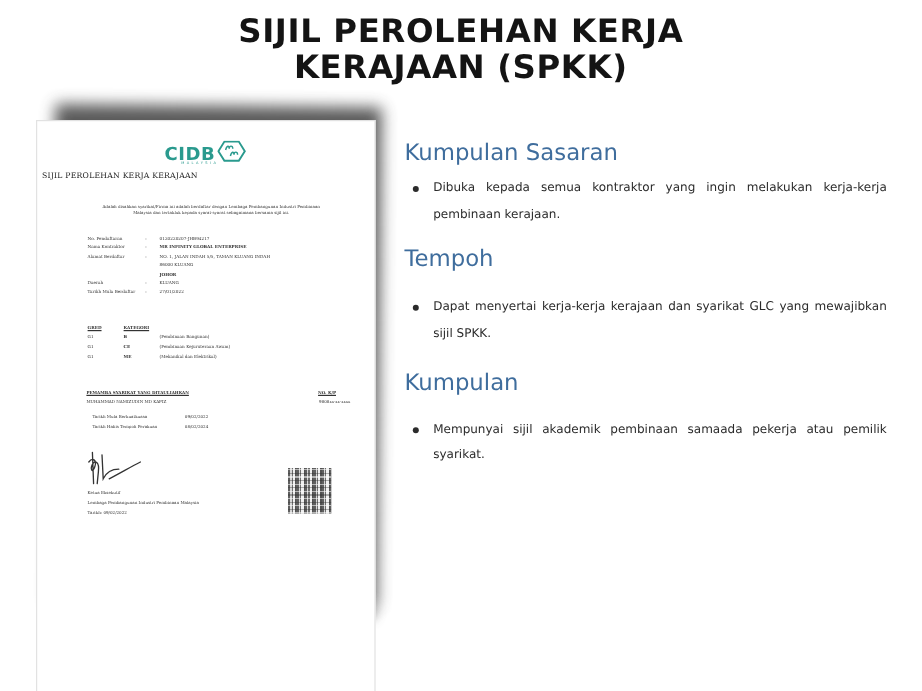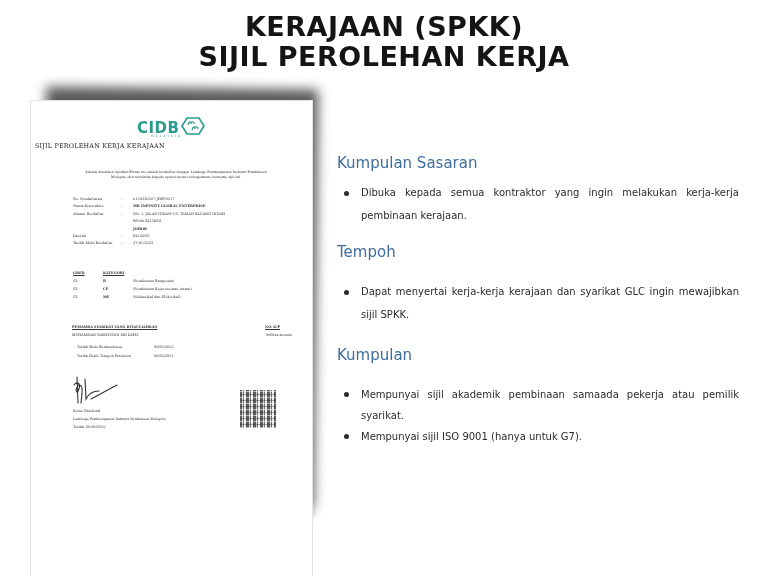--- a/index.html
+++ b/index.html
@@ -34,39 +34,39 @@
   .d-label{width:77px;}
   .signature{position:absolute;left:40px;top:272px;}
   .sign-meta{position:absolute;left:42px;top:306px;font-family:"DejaVu Serif",serif;font-size:3.4px;line-height:8px;color:#333;}
   .qr{position:absolute;left:209px;top:289px;width:36px;height:38px;
       background:
         repeating-linear-gradient(90deg,#444 0 2px,#cfcfcf 2px 3px,#555 3px 4px,#eee 4px 6px,#333 6px 7px),
         #777;
       opacity:0.85;}
   .qr::after{content:"";position:absolute;inset:0;background:repeating-linear-gradient(0deg,rgba(255,255,255,0.55) 0 1px,transparent 1px 3px,rgba(0,0,0,0.35) 3px 4px,transparent 4px 6px);}
   .right{position:absolute;left:337px;top:114px;width:402px;font-family:"DejaVu Sans",sans-serif;}
-  .section-heading{color:#3f6d9d;font-size:15px;line-height:20px;font-weight:normal;margin-top:36px;}
+  .section-heading{color:#3f6d9d;font-size:19px;line-height:20px;font-weight:normal;}
   .bullets{list-style:none;margin:0;padding:0;}
   .bullet{position:relative;padding-left:24px;font-size:10px;line-height:22.5px;color:#2b2b2b;text-align:justify;text-align-last:left;}
   .bullet::before{content:"";position:absolute;left:7px;top:9px;width:5px;height:5px;border-radius:50%;background:#2b2b2b;}
   .sec1{position:absolute;left:0;top:3px;width:402px;}
   .sec1 .bullets{margin-top:9px;}
   .sec2{position:absolute;left:0;top:92px;width:402px;}
   .sec2 .bullets{margin-top:19px;}
   .sec3{position:absolute;left:0;top:195px;width:402px;}
   .sec3 .bullets{margin-top:19px;}
   .sec3 .bullet{line-height:21px;}
   .sec3 .bullet::before{top:8px;}
 </style>
 </head>
 <body>
 
 <div class="main-title">
+  <div>SIJIL PEROLEHAN KERJA</div>
   <div>KERAJAAN (SPKK)</div>
-  <div>SIJIL PEROLEHAN KERJA</div>
 </div>
 
 <div class="shadow-layer"></div>
 <div class="shadow-bottom"></div>
 
 <div class="doc">
   <div class="logo">
     <div style="position:relative;">
       <span class="logo-text">CIDB</span>
       <span class="logo-sub">MALAYSIA</span>
@@ -183,23 +183,22 @@
 <div class="right">
   <div class="sec1">
     <div class="section-heading">Kumpulan Sasaran</div>
     <ul class="bullets">
       <li class="bullet">Dibuka kepada semua kontraktor yang ingin melakukan kerja-kerja pembinaan kerajaan.</li>
     </ul>
   </div>
   <div class="sec2">
     <div class="section-heading">Tempoh</div>
     <ul class="bullets">
-      <li class="bullet">Dapat menyertai kerja-kerja kerajaan dan syarikat GLC ingin mewajibkan sijil SPKK.</li>
+      <li class="bullet">Dapat menyertai kerja-kerja kerajaan dan syarikat GLC yang mewajibkan sijil SPKK.</li>
     </ul>
   </div>
   <div class="sec3">
     <div class="section-heading">Kumpulan</div>
     <ul class="bullets">
       <li class="bullet">Mempunyai sijil akademik pembinaan samaada pekerja atau pemilik syarikat.</li>
-      <li class="bullet">Mempunyai sijil ISO 9001 (hanya untuk G7).</li>
     </ul>
   </div>
 </div>
 
 </body></html>

